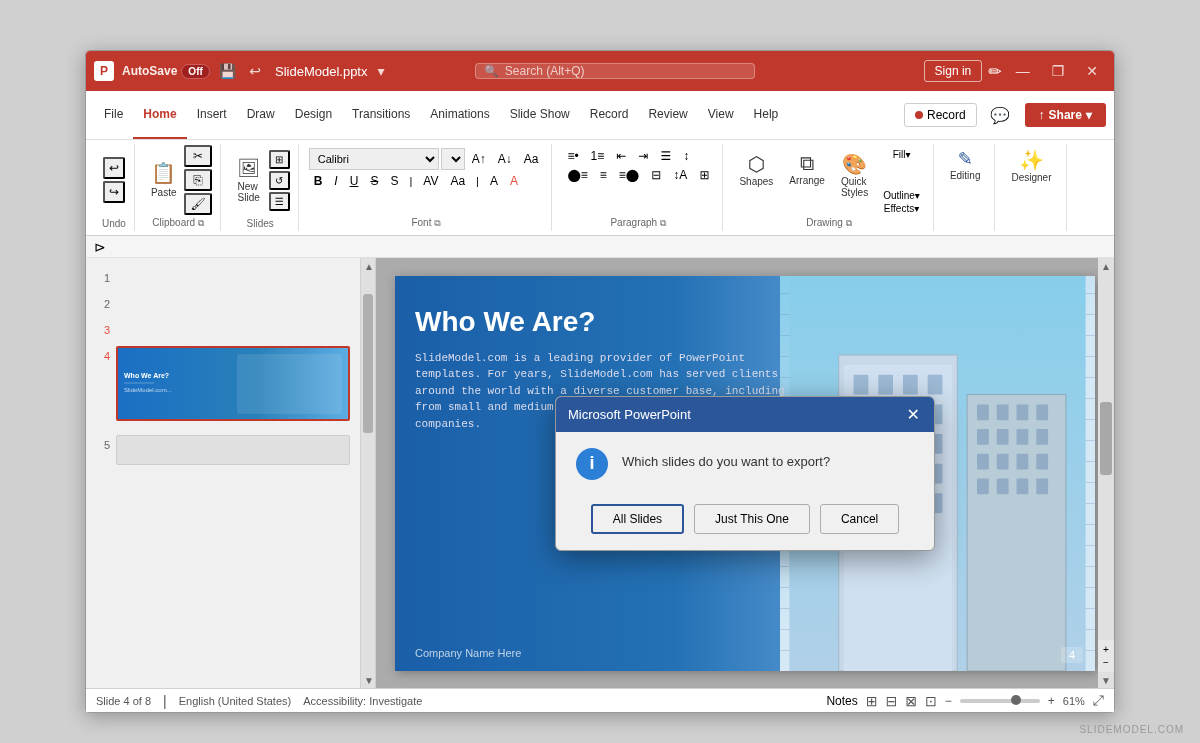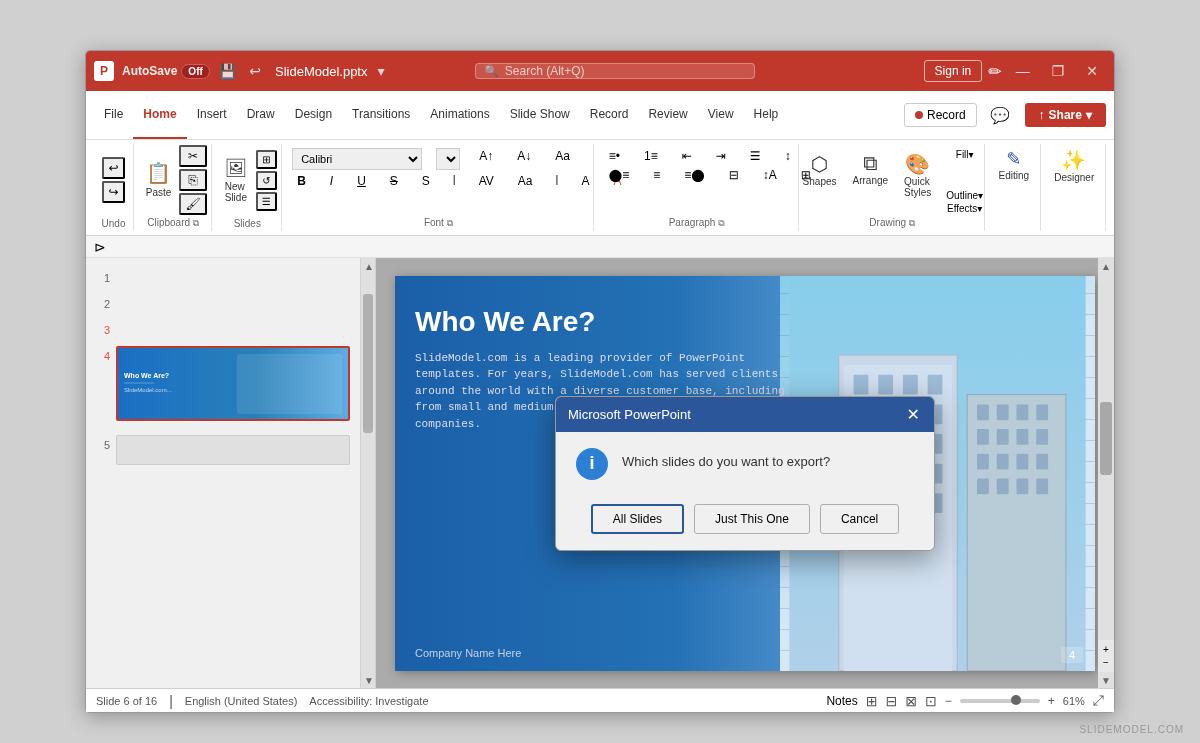--- a/index.html
+++ b/index.html
@@ -47,21 +47,21 @@
     
     
     .ribbon-content { display: flex; align-items: stretch; padding: 4px 8px; gap: 2px; min-height: 80px; }
     .ribbon-group { display: flex; flex-direction: column; align-items: center; border-right: 1px solid #e0e0e0; padding: 0 8px; min-width: 40px; }
     .ribbon-group-inner { display: flex; align-items: center; gap: 2px; flex: 1; }
     .ribbon-group-label { font-size: 10px; color: #666; margin-top: auto; padding: 2px 0; }
     .ribbon-btn { display: flex; flex-direction: column; align-items: center; padding: 4px 6px; cursor: pointer; border-radius: 3px; font-size: 10px; color: #333; min-width: 36px; }
     .ribbon-btn-icon { font-size: 20px; line-height: 1.2; }
     .ribbon-btn-label { font-size: 10px; margin-top: 2px; }
     .ribbon-btn-sm { padding: 2px 4px; cursor: pointer; border-radius: 2px; font-size: 12px; }
-    .font-row { display: flex; align-items: flex-start; gap: 14px; }
+    .font-row { display: flex; align-items: center; gap: 2px; }
     .font-select { font-size: 11px; border: 1px solid #ccc; padding: 1px 4px; height: 22px; width: 130px; }
     .font-size-select { font-size: 11px; border: 1px solid #ccc; padding: 1px 4px; height: 22px; width: 24px; }
     .font-btn { padding: 1px 5px; border: none; background: transparent; cursor: pointer; font-size: 12px; border-radius: 2px; }
     .font-btn.bold { font-weight: bold; }
     .font-btn.italic { font-style: italic; }
     .font-btn.underline { text-decoration: underline; }
     
     
     .main-area { display: flex; flex: 1; overflow: hidden; }
     
@@ -503,21 +503,21 @@
           <span style="font-size:10px; cursor:pointer;">+</span>
           <span style="font-size:10px; cursor:pointer;">−</span>
         </div>
         <div class="scroll-arrow" style="height:16px;">▼</div>
       </div>
 
     </div>
   </div>
 
   <div class="status-bar">
-    <span>Slide 6 of 16</span>
+    <span>Slide 4 of 8</span>
     <span style="font-size:14px;">|</span>
     <span>English (United States)</span>
     <span style="cursor:pointer; color:#555;">Accessibility: Investigate</span>
 
     <div class="status-right">
       <button style="background:none; border:none; cursor:pointer; font-size:12px;">Notes</button>
       <span style="font-size:14px; cursor:pointer;">⊞</span>
       <span style="font-size:14px; cursor:pointer;">⊟</span>
       <span style="font-size:14px; cursor:pointer;">⊠</span>
       <span style="font-size:14px; cursor:pointer;">⊡</span>

